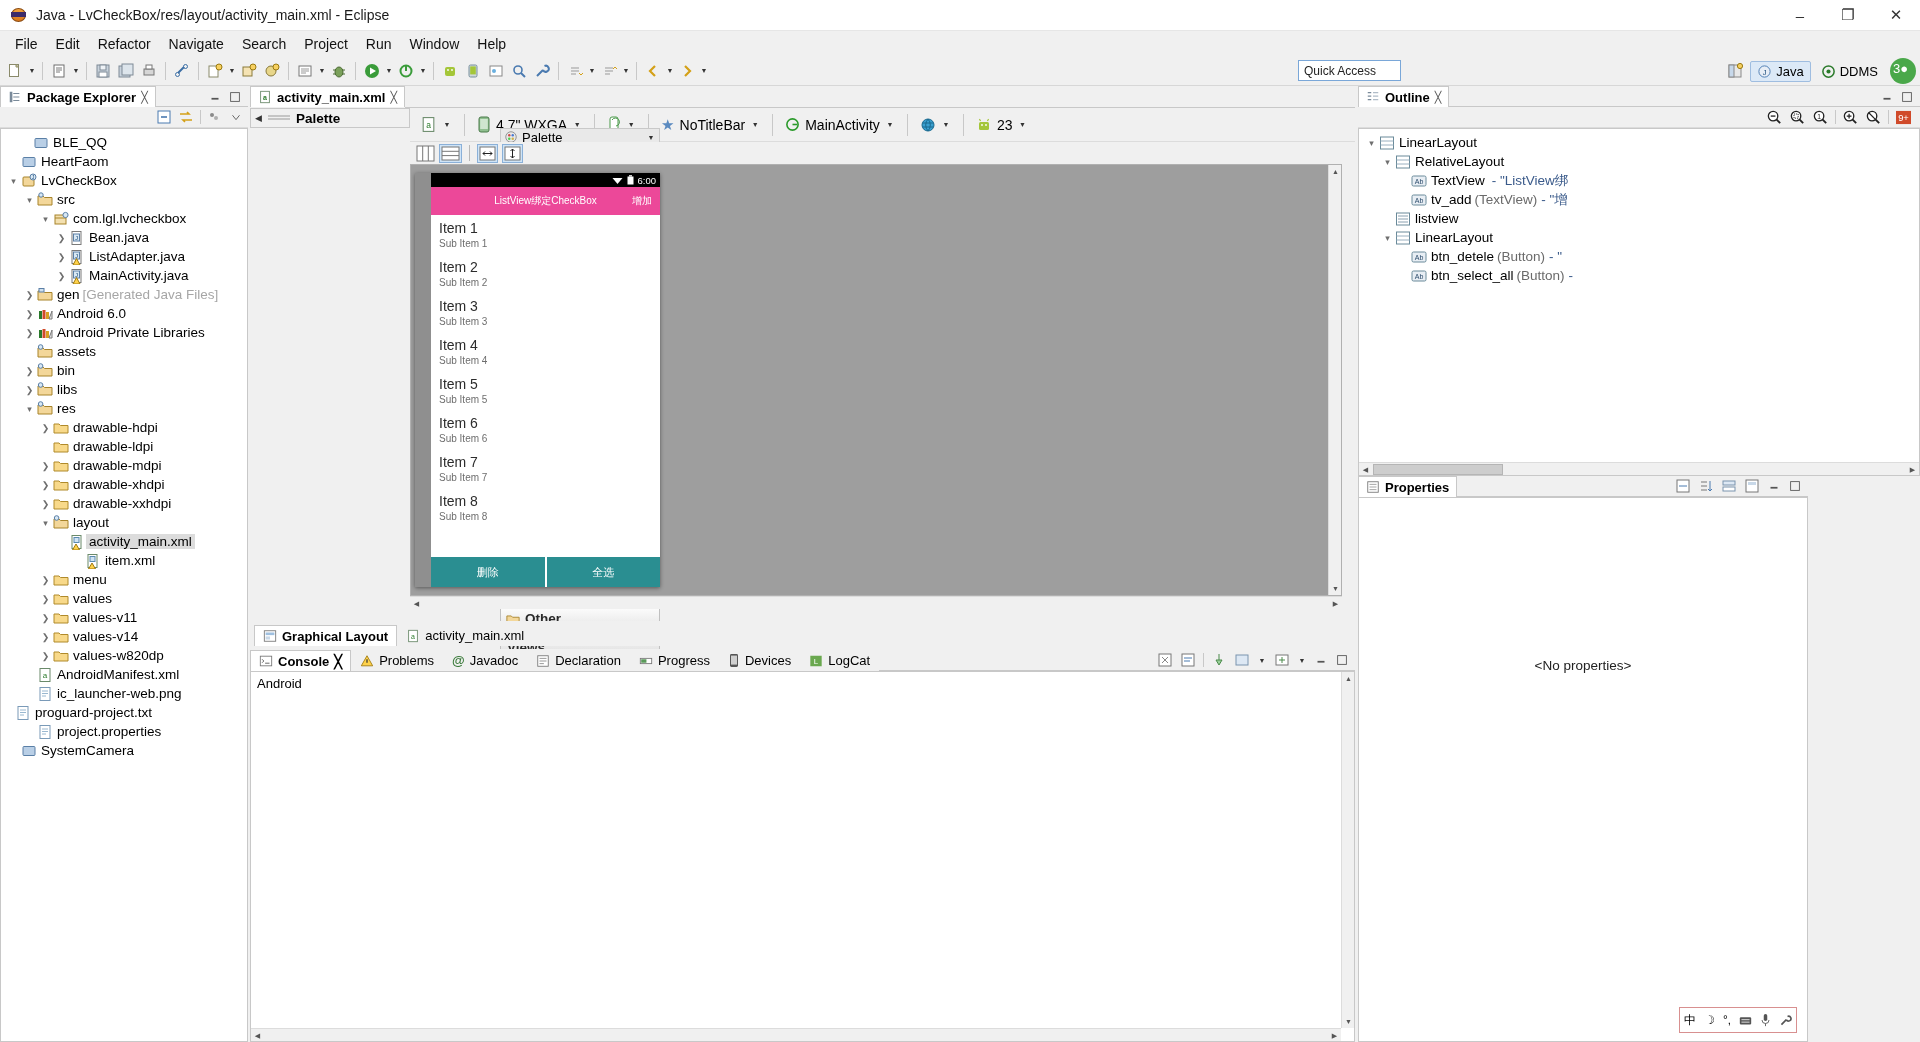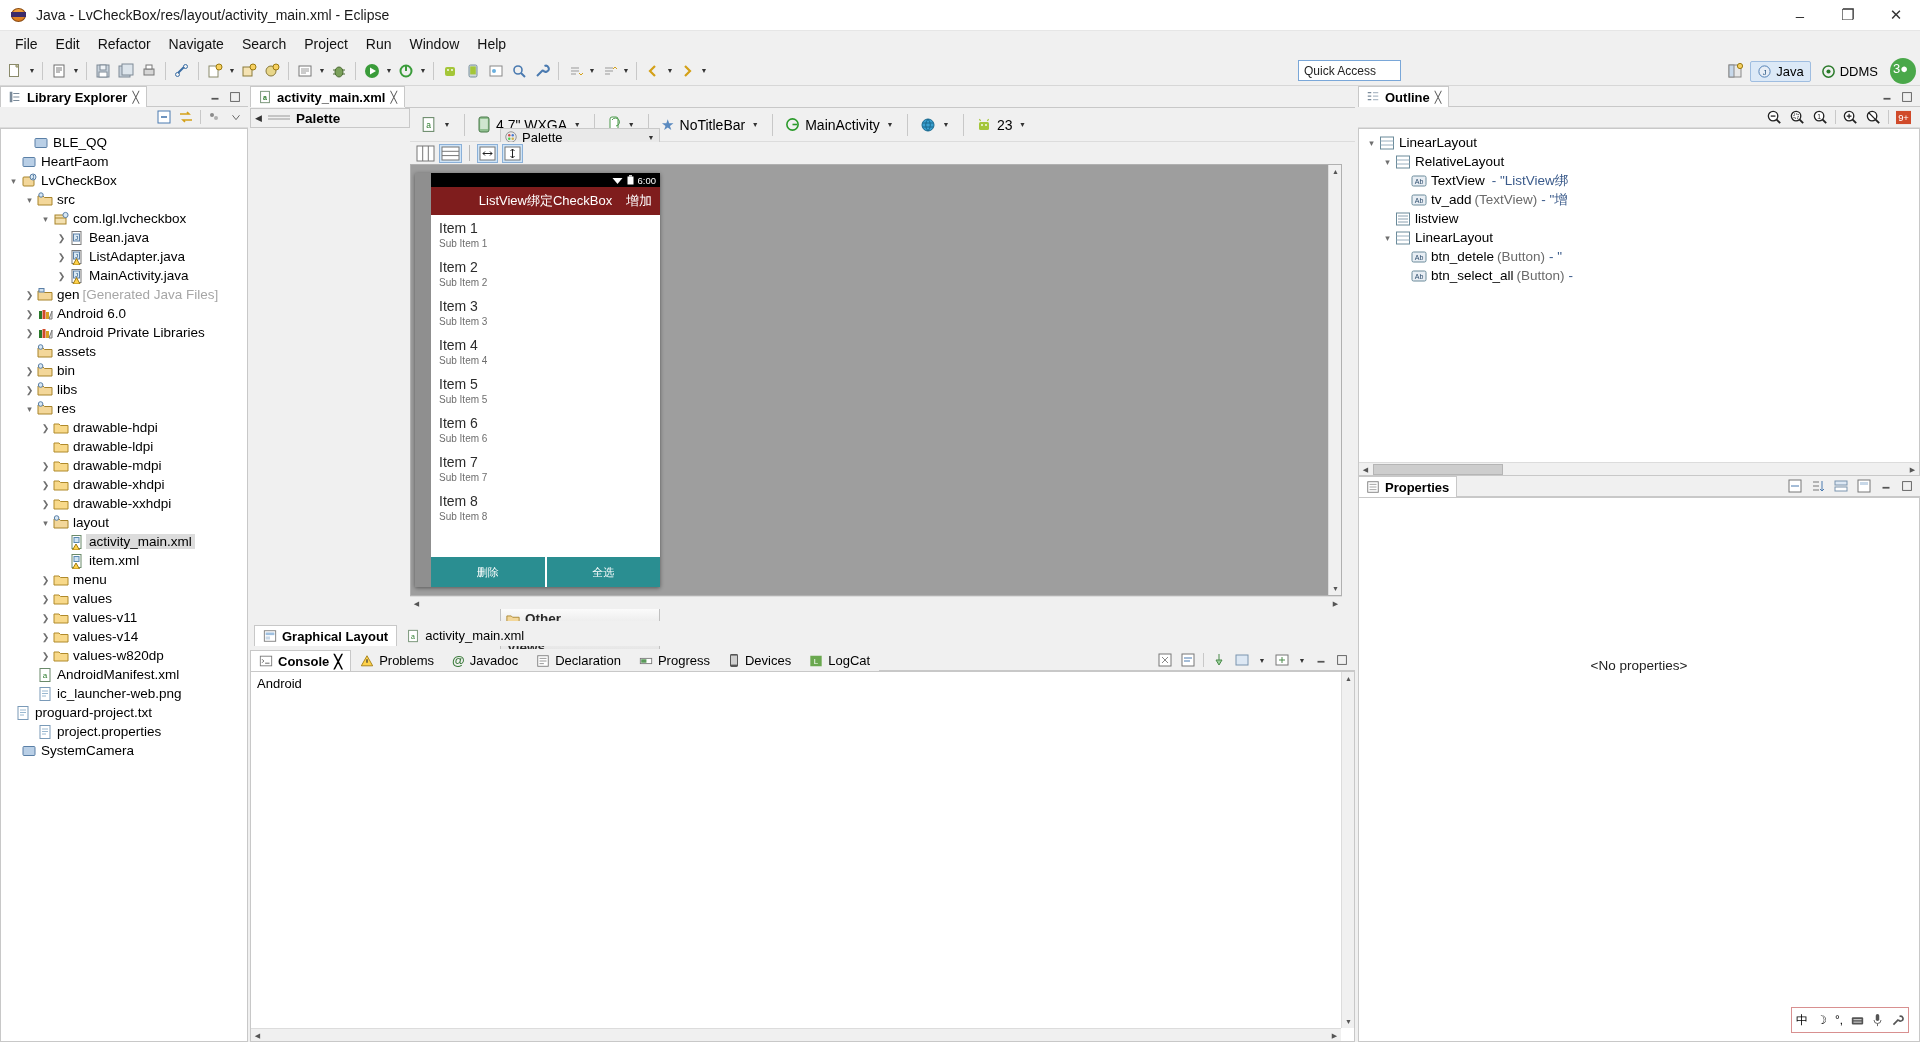--- a/index.html
+++ b/index.html
@@ -77,41 +77,41 @@
     padding-left:6px; border-bottom:1px solid #dcdcdc; }
   .cfgitem { display:flex; align-items:center; gap:5px; padding:2px 4px; font-size:14px; }
   .cfgsep { width:1px; height:22px; background:#c8c8c8; margin:0 5px; }
 
   
   #canvas { position:absolute; left:0; top:0; right:0; bottom:0; background:#9e9e9e; }
   #phone { position:absolute; left:4px; top:8px; width:245px; height:414px;
     background:#fff; box-shadow:0 1px 4px rgba(0,0,0,.45); }
   #statusbar { height:14px; background:#000; display:flex; align-items:center;
     justify-content:flex-end; gap:4px; padding-right:4px; color:#fff; font-size:9.5px; }
-  #appbar { height:28px; background:#7f1d1d; display:flex; align-items:center;
-    color:#fff; font-size:13px; position:relative; }
+  #appbar { height:28px; background:#ec4899; display:flex; align-items:center;
+    color:#fff; font-size:10px; position:relative; }
   #appbar .title { position:absolute; left:0; right:0; text-align:center; }
   #appbar .action { position:absolute; right:8px; }
   .litem { padding:5px 0 4px 8px; }
   .litem .t1 { font-size:14px; color:#2c2c2c; line-height:17px; }
   .litem .t2 { font-size:10px; color:#6e6e6e; line-height:13px; }
   #btnrow { position:absolute; left:0; right:0; bottom:0; height:30px; display:flex; }
   #btnrow div { flex:1; background:#2a8e91; color:#fff; font-size:11px;
     display:flex; align-items:center; justify-content:center; }
   #btnrow div:first-child { border-right:2px solid #ffffff; }
 
   
   #bottomview { position:absolute; left:250px; top:563px; width:1105px; height:393px; }
   .btab { height:21px; display:flex; align-items:center; gap:5px; padding:0 8px;
     font-size:13px; border:1px solid transparent; }
   .btab.active { background:#fff; border:1px solid #c8c8c8; border-bottom:none; font-weight:bold; }
 
   
   #outlineview { position:absolute; left:1358px; top:0; width:562px; height:390px; }
-  #propview { position:absolute; left:1358px; top:390px; width:562px; height:566px; }
+  #propview { position:absolute; left:1358px; top:390px; width:450px; height:566px; }
 
   .scroll-v { position:absolute; right:0; top:0; bottom:0; width:13px; background:#f0f0f0;
     border-left:1px solid #dcdcdc; }
   .scroll-h { position:absolute; left:0; right:0; bottom:0; height:13px; background:#f0f0f0;
     border-top:1px solid #dcdcdc; }
   .sthumb { position:absolute; background:#cdcdcd; border:1px solid #b5b5b5; }
   .sarrow { position:absolute; width:13px; height:13px; display:flex;
     align-items:center; justify-content:center; font-size:7px; color:#555; }
 
   .ime { position:absolute; right:10px; bottom:8px; width:118px; height:26px;
@@ -333,21 +333,21 @@
 
 <div id="workbench">
 
   <div class="view" id="pkgview" style="left:0;top:0;width:248px;height:956px;">
     <div class="vtabs">
       <div class="vtab">
         <svg width="14" height="14" viewBox="0 0 16 16">
             <rect x="2" y="2" width="3" height="12" fill="#7a8a9a"></rect>
             <path d="M6 4h7M6 8h7M6 12h7" stroke="#7a8a9a" stroke-width="1.4"></path>
           </svg>
-        <span>Library Explorer</span>
+        <span>Package Explorer</span>
         <span class="x">╳</span>
       </div>
       <div style="flex:1;border-bottom:1px solid #c8c8c8;"></div>
       <div style="display:flex;align-items:center;gap:6px;padding:0 6px 2px 0;border-bottom:1px solid #c8c8c8;">
         <svg width="14" height="14" viewBox="0 0 16 16">
             <path d="M4 10h8" stroke="#555" stroke-width="2"></path>
           </svg>
         <svg width="14" height="14" viewBox="0 0 16 16">
             <rect x="3" y="3" width="10" height="10" fill="none" stroke="#555"></rect>
           </svg>
@@ -591,21 +591,21 @@
             <span class="tarrow"></span>
             <span class="ticon">
               <svg width="16" height="16" viewBox="0 0 16 16">
                 <rect x="3" y="1.5" width="9" height="13" fill="#fff" stroke="#6a8a6a"></rect>
                 <rect x="5" y="3.5" width="5" height="5" fill="#cfe3f4" stroke="#5a8ab0"></rect>
                 <path d="M3.5 16 L7 10 L10.5 16 Z" fill="#ffd24a" stroke="#a07a10"></path>
               </svg>
             </span>
             <span class="tlabel">activity_main.xml</span>
           </div>
-          <div class="trow" style="padding-left: 54px; text-align: right;">
+          <div class="trow" style="padding-left: 70px; text-align: right;">
             <span class="tarrow"></span>
             <span class="ticon">
               <svg width="16" height="16" viewBox="0 0 16 16">
                 <rect x="3" y="1.5" width="9" height="13" fill="#fff" stroke="#6a8a6a"></rect>
                 <rect x="5" y="3.5" width="5" height="5" fill="#cfe3f4" stroke="#5a8ab0"></rect>
                 <path d="M3.5 16 L7 10 L10.5 16 Z" fill="#ffd24a" stroke="#a07a10"></path>
               </svg>
             </span>
             <span class="tlabel">item.xml</span>
           </div>

